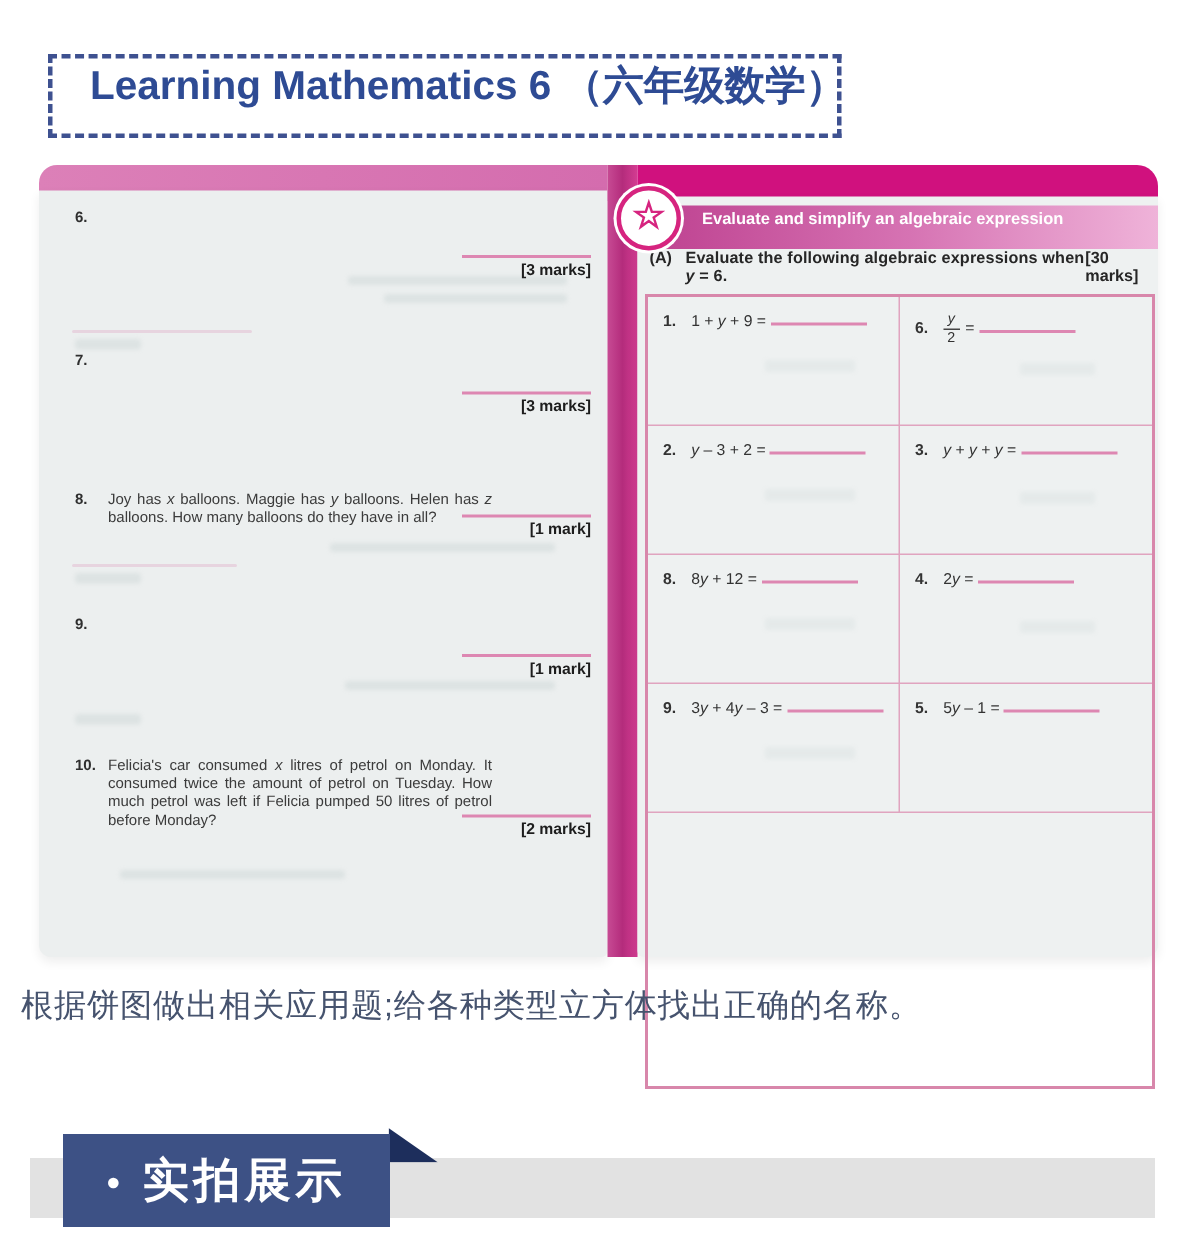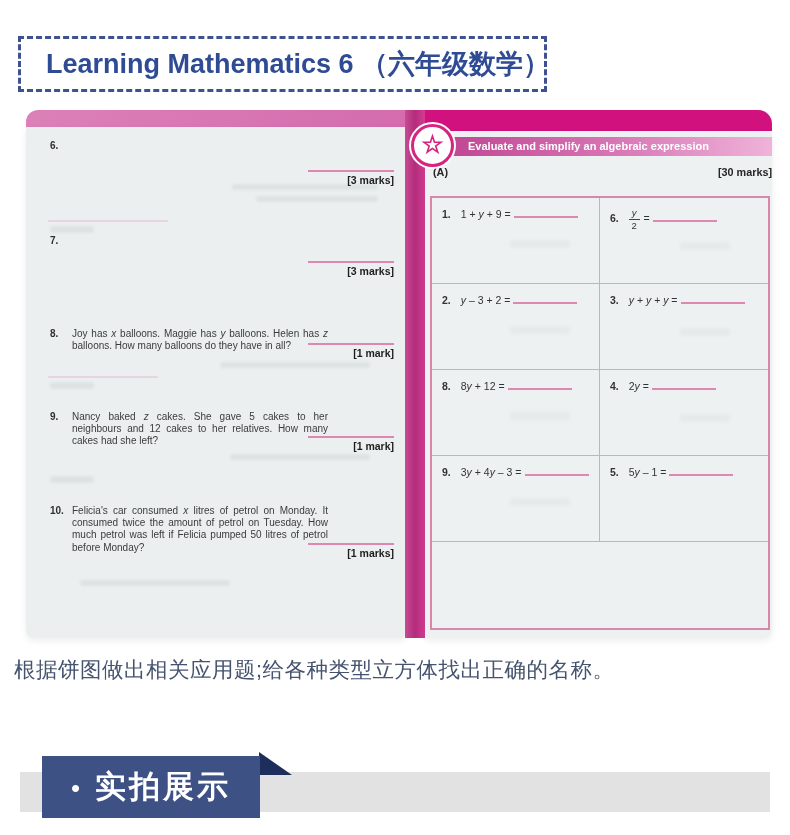--- a/index.html
+++ b/index.html
@@ -2,22 +2,22 @@
 <html><head>
 <meta charset="utf-8">
 <style>
   * { box-sizing: border-box; margin: 0; padding: 0; }
   body {
     width: 790px; height: 835px; position: relative; overflow: hidden;
     background: #ffffff; font-family: "Liberation Sans", sans-serif;
   }
   
   .title-box {
-    position: absolute; left: 18px; top: 36px; width: 529px; height: 56px;
-    border: 3px dashed #3e5190; display: flex; align-items: center; padding-left: 25px;
+    position: absolute; left: 32px; top: 36px; width: 529px; height: 56px;
+    border: 3px dashed #3e5190; display: flex; align-items: flex-start; padding-left: 25px;
   }
   .title-text { font-size: 27px; font-weight: bold; color: #2e4b94; white-space: nowrap; }
 
   
   .photo { position: absolute; left: 20px; top: 110px; width: 752px; height: 528px; }
   .cover-left  { position: absolute; left: 6px;  top: 0; width: 379px; height: 24px;
                  background: linear-gradient(90deg,#dc80b8,#d46cae); border-radius: 12px 0 0 0; }
   .page-left   { position: absolute; left: 6px;  top: 17px; width: 379px; height: 511px;
                  background: #ecefef; border-radius: 0 0 4px 8px; box-shadow: 0 3px 7px rgba(0,0,0,.07); }
   .spine       { position: absolute; left: 385px; top: 0; width: 20px; height: 528px;
@@ -37,32 +37,32 @@
   .al0 { top: 60px; } .al1 { top: 151px; } .al2 { top: 233px; } .al3 { top: 326px; } .al4 { top: 433px; }
   .mk { position: absolute; left: 268px; width: 106px; text-align: right;
         font-size: 10.5px; font-weight: bold; color: #1d1d1d; }
   .mk0 { top: 64px; } .mk1 { top: 155px; } .mk2 { top: 237px; } .mk3 { top: 330px; } .mk4 { top: 437px; }
 
   
   .badge { position: absolute; left: 391px; top: 14px; width: 43px; height: 43px; border-radius: 50%;
            background: #fff; border: 3px solid #d6247f; display: flex; align-items: center;
            justify-content: center; z-index: 3; box-shadow: 0 0 0 2px #fff; }
   .badge .star { color: #d6247f; font-size: 25px; font-weight: bold; line-height: 1; margin-top: -2px; }
-  .banner { position: absolute; left: 421px; top: 27px; width: 331px; height: 19px;
+  .banner { position: absolute; left: 421px; top: 27px; width: 331px; height: 29px;
             background: linear-gradient(90deg,#bf4492,#d673b3,#efb3d9);
             color: #fff; font-weight: bold; font-size: 11px; line-height: 19px;
             padding-left: 27px; z-index: 2; }
   .rp-head { position: absolute; left: 413px; top: 56px; width: 339px; display: flex;
              font-size: 10.8px; font-weight: bold; color: #262626; }
   .rp-head .pl { margin-right: 9px; }
   .rp-head .instr { letter-spacing: 0.1px; }
   .rp-head .tm { margin-left: auto; }
 
   
-  .table { position: absolute; left: 410px; top: 86px; width: 340px; height: 434px;
+  .table { position: absolute; left: 410px; top: 86px; width: 340px; height: 530px;
            border: 2px solid #d887ab; display: grid; grid-template-columns: 168px 1fr;
            grid-auto-rows: 86px; }
   .cell { border-bottom: 1px solid #e0a4bf; border-right: 1px solid #e0a4bf;
           padding: 10px 0 0 10px; font-size: 10.5px; color: #333; position: relative; }
   .cell:nth-child(2n) { border-right: none; }
   .cell:nth-child(9), .cell:nth-child(10) { border-bottom: none; padding-left: 27px; }
   .qnum { font-weight: bold; margin-right: 10px; }
   .ansline { display: inline-block; width: 64px; border-bottom: 2px solid #dd87b2;
              height: 9px; margin-left: 3px; }
   .cell i, .expr i, .ptext i, .instr i, .fnum i { font-style: italic; }
@@ -124,45 +124,45 @@
   </div>
   <div class="problem p1">
     <span class="pnum">7.</span>
   </div>
   <div class="problem p2">
     <span class="pnum">8.</span>
     <span class="ptext">Joy has <i>x</i> balloons. Maggie has <i>y</i> balloons. Helen has <i>z</i> balloons. How many balloons do they have in all?</span>
   </div>
   <div class="problem p3">
     <span class="pnum">9.</span>
-    <span class="ptext">Nancy baked <i>z</i> cakes. She gave 5 cakes to her neighbours and 12 cakes to her relatives. How many cakes had she left?</span>
   </div>
   <div class="problem p4">
     <span class="pnum">10.</span>
     <span class="ptext">Felicia's car consumed <i>x</i> litres of petrol on Monday. It consumed twice the amount of petrol on Tuesday. How much petrol was left if Felicia pumped 50 litres of petrol before Monday?</span>
   </div>
 
   <div class="al al0"></div>
   <div class="al al1"></div>
   <div class="al al2"></div>
   <div class="al al3"></div>
   <div class="al al4"></div>
 
   <div class="mk mk0">[3 marks]</div>
   <div class="mk mk1">[3 marks]</div>
   <div class="mk mk2">[1 mark]</div>
   <div class="mk mk3">[1 mark]</div>
-  <div class="mk mk4">[1 marks]</div>
+  <div class="mk mk4">[2 marks]</div>
 
   <div class="badge">
     <span class="star">☆</span>
   </div>
   <div class="banner">Evaluate and simplify an algebraic expression</div>
   <div class="rp-head">
     <span class="pl">(A)</span>
+    <span class="instr">Evaluate the following algebraic expressions when <i>y</i> = 6.</span>
     <span class="tm">[30 marks]</span>
   </div>
 
   <div class="table">
     <div class="cell">
       <span class="qnum">1.</span><span class="expr">1 + <i>y</i> + 9 =</span><span class="ansline"></span>
     </div>
     <div class="cell">
       <span class="qnum">6.</span><span class="frac"><span class="fnum"><i>y</i></span><span class="fden">2</span></span><span class="expr">=</span><span class="ansline"></span>
     </div>

